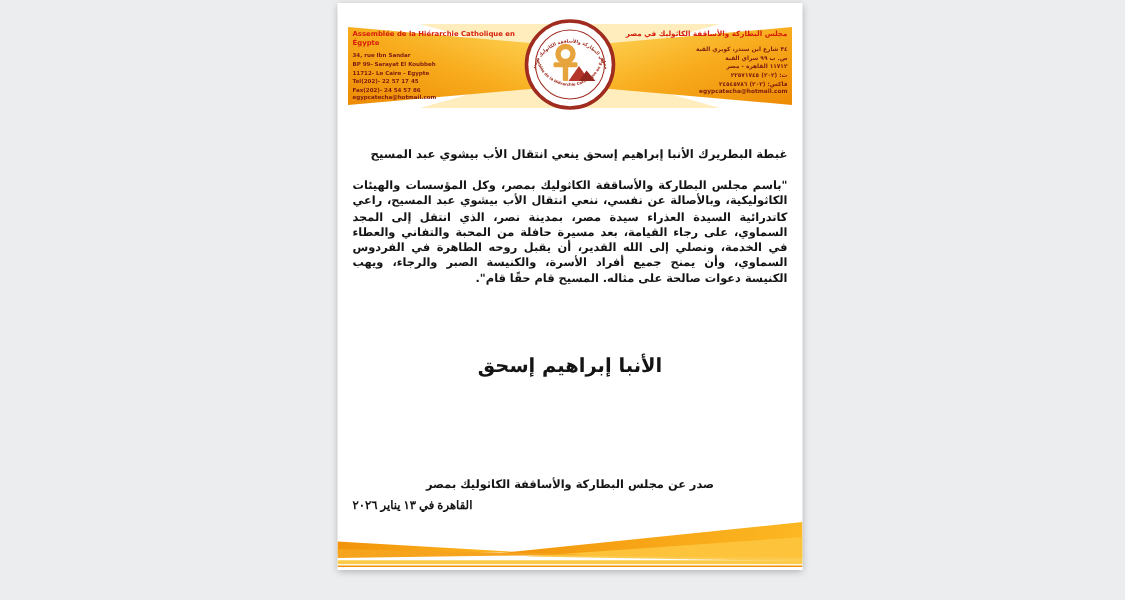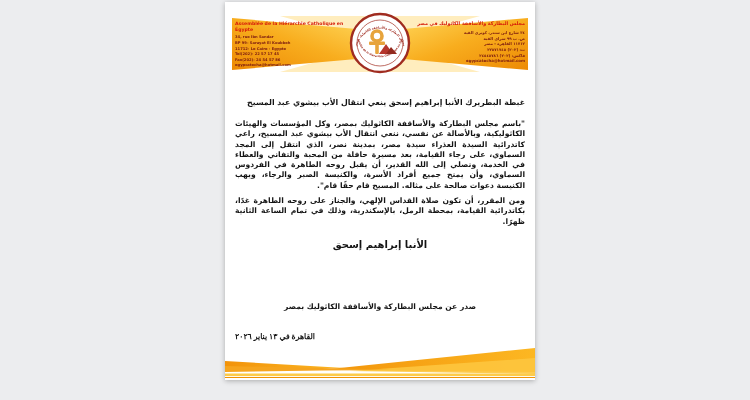--- a/index.html
+++ b/index.html
@@ -23,22 +23,22 @@
   .org-right .addr{font-size:3.9px;line-height:1.45;}
   .logo{
     position:absolute;left:50%;top:-4px;width:62px;height:62px;margin-left:-31px;z-index:3;
   }
   
   .doc-text{position:absolute;left:10px;right:10px;direction:rtl;color:#141414;}
   .doc-title{top:96px;text-align:right;font-size:7.8px;font-weight:bold;}
   .para{font-size:7.6px;font-weight:bold;line-height:10.3px;text-align:justify;}
   .p1{top:117px;}
   .p2{top:194px;}
-  .sig{top:236px;text-align:center;font-size:10px;font-weight:bold;line-height:14.5px;}
-  .issued{top:300px;text-align:center;font-size:7.6px;font-weight:bold;}
+  .sig{top:236px;text-align:center;font-size:13px;font-weight:bold;line-height:14.5px;}
+  .issued{top:316px;text-align:center;font-size:7.6px;font-weight:bold;}
   .dateline{top:330px;text-align:left;font-size:7.8px;font-weight:bold;font-family:Liberation Serif, serif;}
   
   .footer{position:absolute;left:0;bottom:0;width:310px;height:34px;}
   .footer svg{width:100%;height:100%;display:block;}
 </style>
 </head>
 <body>
 
 <div class="paper">
 
@@ -106,21 +106,20 @@
           <polygon points="37,42 42,35 48,42" fill="#93291e"></polygon>
         </g>
       </svg>
     </div>
   </div>
 
   <div class="doc-text doc-title">غبطة البطريرك الأنبا إبراهيم إسحق ينعي انتقال الأب بيشوي عبد المسيح</div>
 
   <div class="doc-text para p1">"باسم مجلس البطاركة والأساقفة الكاثوليك بمصر، وكل المؤسسات والهيئات الكاثوليكية، وبالأصالة عن نفسي، ننعي انتقال الأب بيشوي عبد المسيح، راعي كاتدرائية السيدة العذراء سيدة مصر، بمدينة نصر، الذي انتقل إلى المجد السماوي، على رجاء القيامة، بعد مسيرة حافلة من المحبة والتفاني والعطاء في الخدمة، ونصلي إلى الله القدير، أن يقبل روحه الطاهرة في الفردوس السماوي، وأن يمنح جميع أفراد الأسرة، والكنيسة الصبر والرجاء، ويهب الكنيسة دعوات صالحة على مثاله. المسيح قام حقًا قام".</div>
 
-  <div class="doc-text para p2">ومن المقرر، أن تكون صلاة القداس الإلهي، والجناز على روحه الطاهرة غدًا، بكاتدرائية القيامة، بمحطة الرمل، بالإسكندرية، وذلك في تمام الساعة الثانية ظهرًا.</div>
 
   <div class="doc-text sig">
     <div>الأنبا إبراهيم إسحق</div>
   </div>
 
   <div class="doc-text issued">صدر عن مجلس البطاركة والأساقفة الكاثوليك بمصر</div>
 
   <div class="doc-text dateline">القاهرة في ١٣ يناير ٢٠٢٦</div>
 
   <div class="footer">

